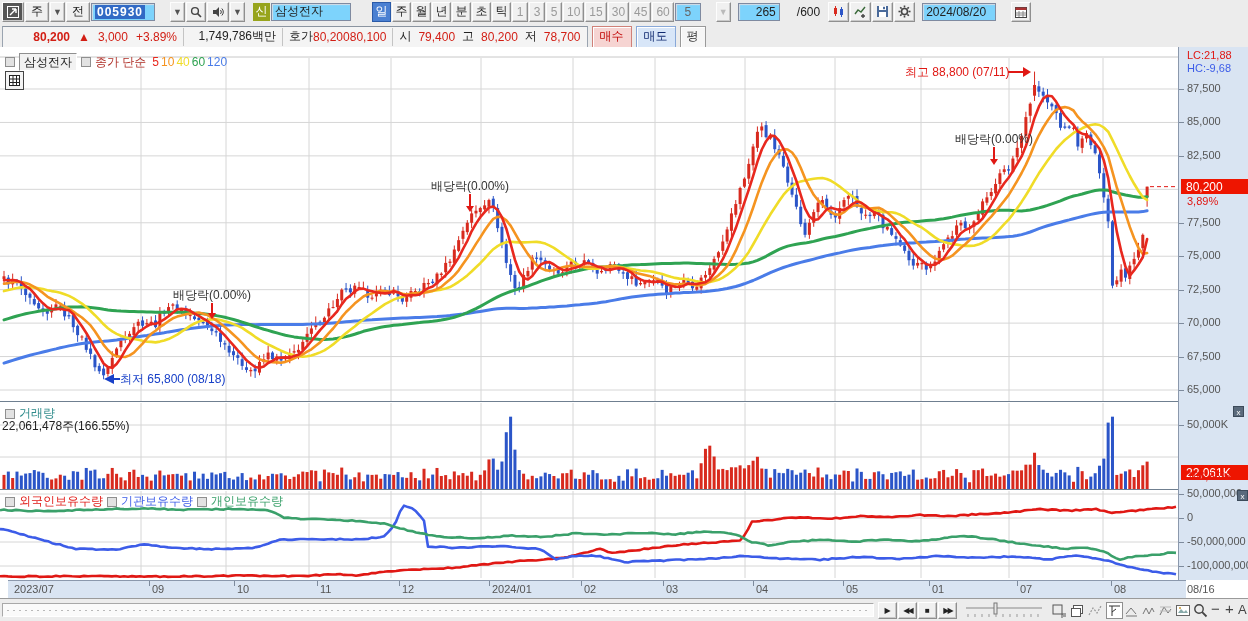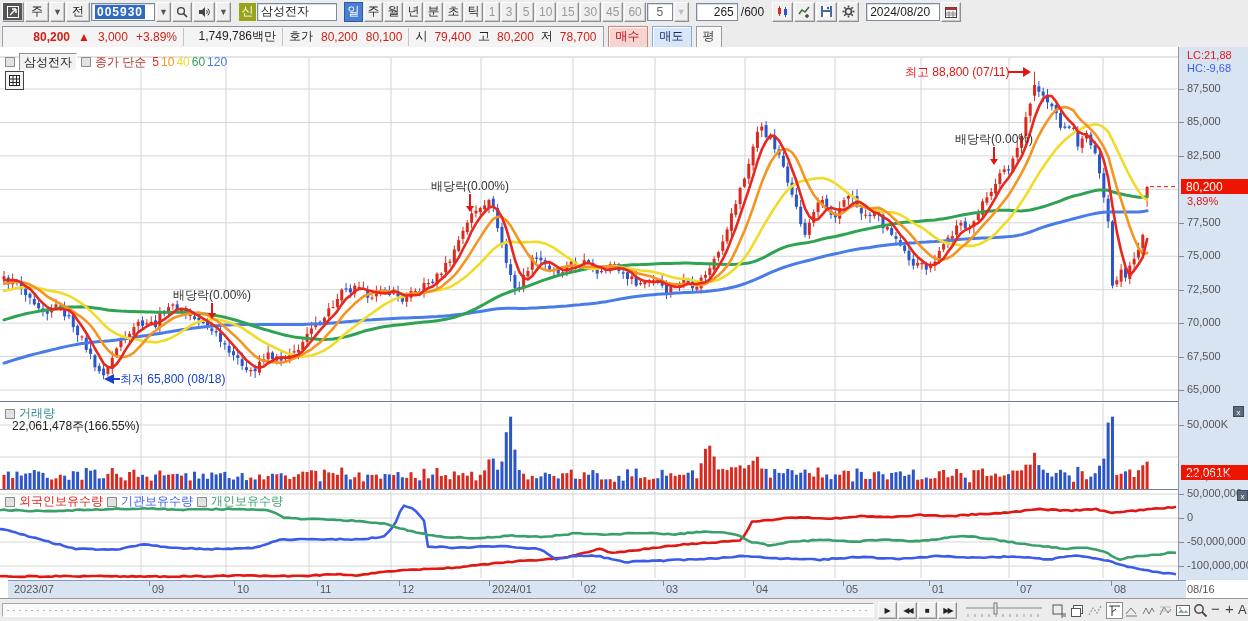--- a/index.html
+++ b/index.html
@@ -8,22 +8,22 @@
   
   .tb1{position:absolute;left:0;top:0;width:1248px;height:25px;background:#ececec;border-bottom:1px solid #b6b6b6;}
   .tb2{position:absolute;left:0;top:25px;width:1248px;height:22px;background:#ececec;border-bottom:1px solid #9aa4b0;}
   .tb1 .row,.tb2 .row{position:absolute;left:2px;top:1px;display:flex;align-items:center;height:21px;}
   .btn{height:20px;min-width:18px;padding:0 3px;display:flex;align-items:center;justify-content:center;
        background:#f0f0f0;border:1px solid #8f8f8f;border-top-color:#fdfdfd;border-left-color:#fdfdfd;
        box-shadow:inset -1px -1px 0 #c9c9c9;font-size:12px;color:#222;margin-right:1px;box-sizing:border-box;cursor:default;}
   .btn.sm{min-width:15px;padding:0 1px;font-size:9px;color:#555;}
   .btn.num{color:#9a9a9a;min-width:16px;}
   .btn.active{background:#4a80d2;color:#fff;border-color:#2a5aa8;box-shadow:none;}
-  .inp{height:18px;background:#ffffff;border:1px solid #7f8aa0;box-shadow:inset 1px 1px 1px #d5dbe4;
-       display:flex;align-items:center;padding:0 3px;box-sizing:border-box;margin-right:1px;}
+  .inp{height:18px;background:#7dd3fc;border:1px solid #7f8aa0;box-shadow:inset 1px 1px 1px #d5dbe4;
+       display:flex;align-items:center;padding:0 3px;box-sizing:border-box;margin-right:15px;}
   .inp.code{width:64px;}
   .inp.code span{background:#316ac5;color:#fff;padding:0 2px;font-weight:bold;letter-spacing:1px;}
   .badge-new{width:17px;height:18px;background:#97a41c;color:#fff;display:flex;align-items:center;justify-content:center;margin:0 1px;font-size:12px;}
   .gap{width:6px;}
   .lbl{margin:0 2px;color:#222;}
   .cell{height:18px;display:flex;align-items:center;padding:0 6px;border-right:1px solid #c4c4c4;}
   .strip{display:flex;align-items:center;height:20px;background:#f4f4f4;border:1px solid #9aa4b0;border-top-color:#8a94a0;}
   .red{color:#d21e14;} .blk{color:#222;}
   .buybtn{background:#f6d4d2;border:1px solid #d08078;color:#c00000;height:20px;min-width:38px;display:flex;align-items:center;justify-content:center;margin-left:4px;box-shadow:inset 1px 1px 0 #fff;}
   .sellbtn{background:#d8e6f8;border:1px solid #88a8d8;color:#102a70;height:20px;min-width:38px;display:flex;align-items:center;justify-content:center;margin-left:4px;box-shadow:inset 1px 1px 0 #fff;}
@@ -177,21 +177,21 @@
     <div class="strip">
       <div class="cell" style="width:168px;justify-content:flex-end;gap:8px">
         <span class="red" style="font-weight:bold">80,200</span>
         <span class="red">▲</span>
         <span class="red">3,000</span>
         <span class="red">+3.89%</span>
       </div>
       <div class="cell" style="width:86px;justify-content:flex-end">
         <span class="blk">1,749,786백만</span>
       </div>
-      <div class="cell" style="gap:8px">
+      <div class="cell" style="">
         <span class="blk">호가</span>
         <span class="red">80,200</span>
         <span class="red">80,100</span>
       </div>
       <div class="cell" style="gap:7px;border-right:none">
         <span class="blk">시</span>
         <span class="red">79,400</span>
         <span class="blk">고</span>
         <span class="red">80,200</span>
         <span class="blk">저</span>
@@ -1110,21 +1110,21 @@
           <line x1="7.5" y1="0.5" x2="7.5" y2="10.5" stroke="#222"></line>
           <line x1="0.5" y1="4" x2="10.5" y2="4" stroke="#222"></line>
           <line x1="0.5" y1="7.5" x2="10.5" y2="7.5" stroke="#222"></line>
         </svg>
     </div>
 
     <div class="legend" style="left:5px;top:358px">
       <span class="tgl"></span>
       <span style="color:#2e8b8b">거래량</span>
     </div>
-    <div class="legend" style="left:12px;top:371px">
+    <div class="legend" style="left:2px;top:371px">
       <span style="color:#222">22,061,478주(166.55%)</span>
     </div>
 
     <div class="legend" style="left:5px;top:446px" id="own-legend">
         <span class="tgl"></span>
         <span style="color: rgb(224, 24, 20);">외국인보유수량</span>
         <span class="tgl"></span>
         <span style="color: rgb(60, 92, 232);">기관보유수량</span>
         <span class="tgl"></span>
         <span style="color: rgb(58, 160, 106);">개인보유수량</span>

